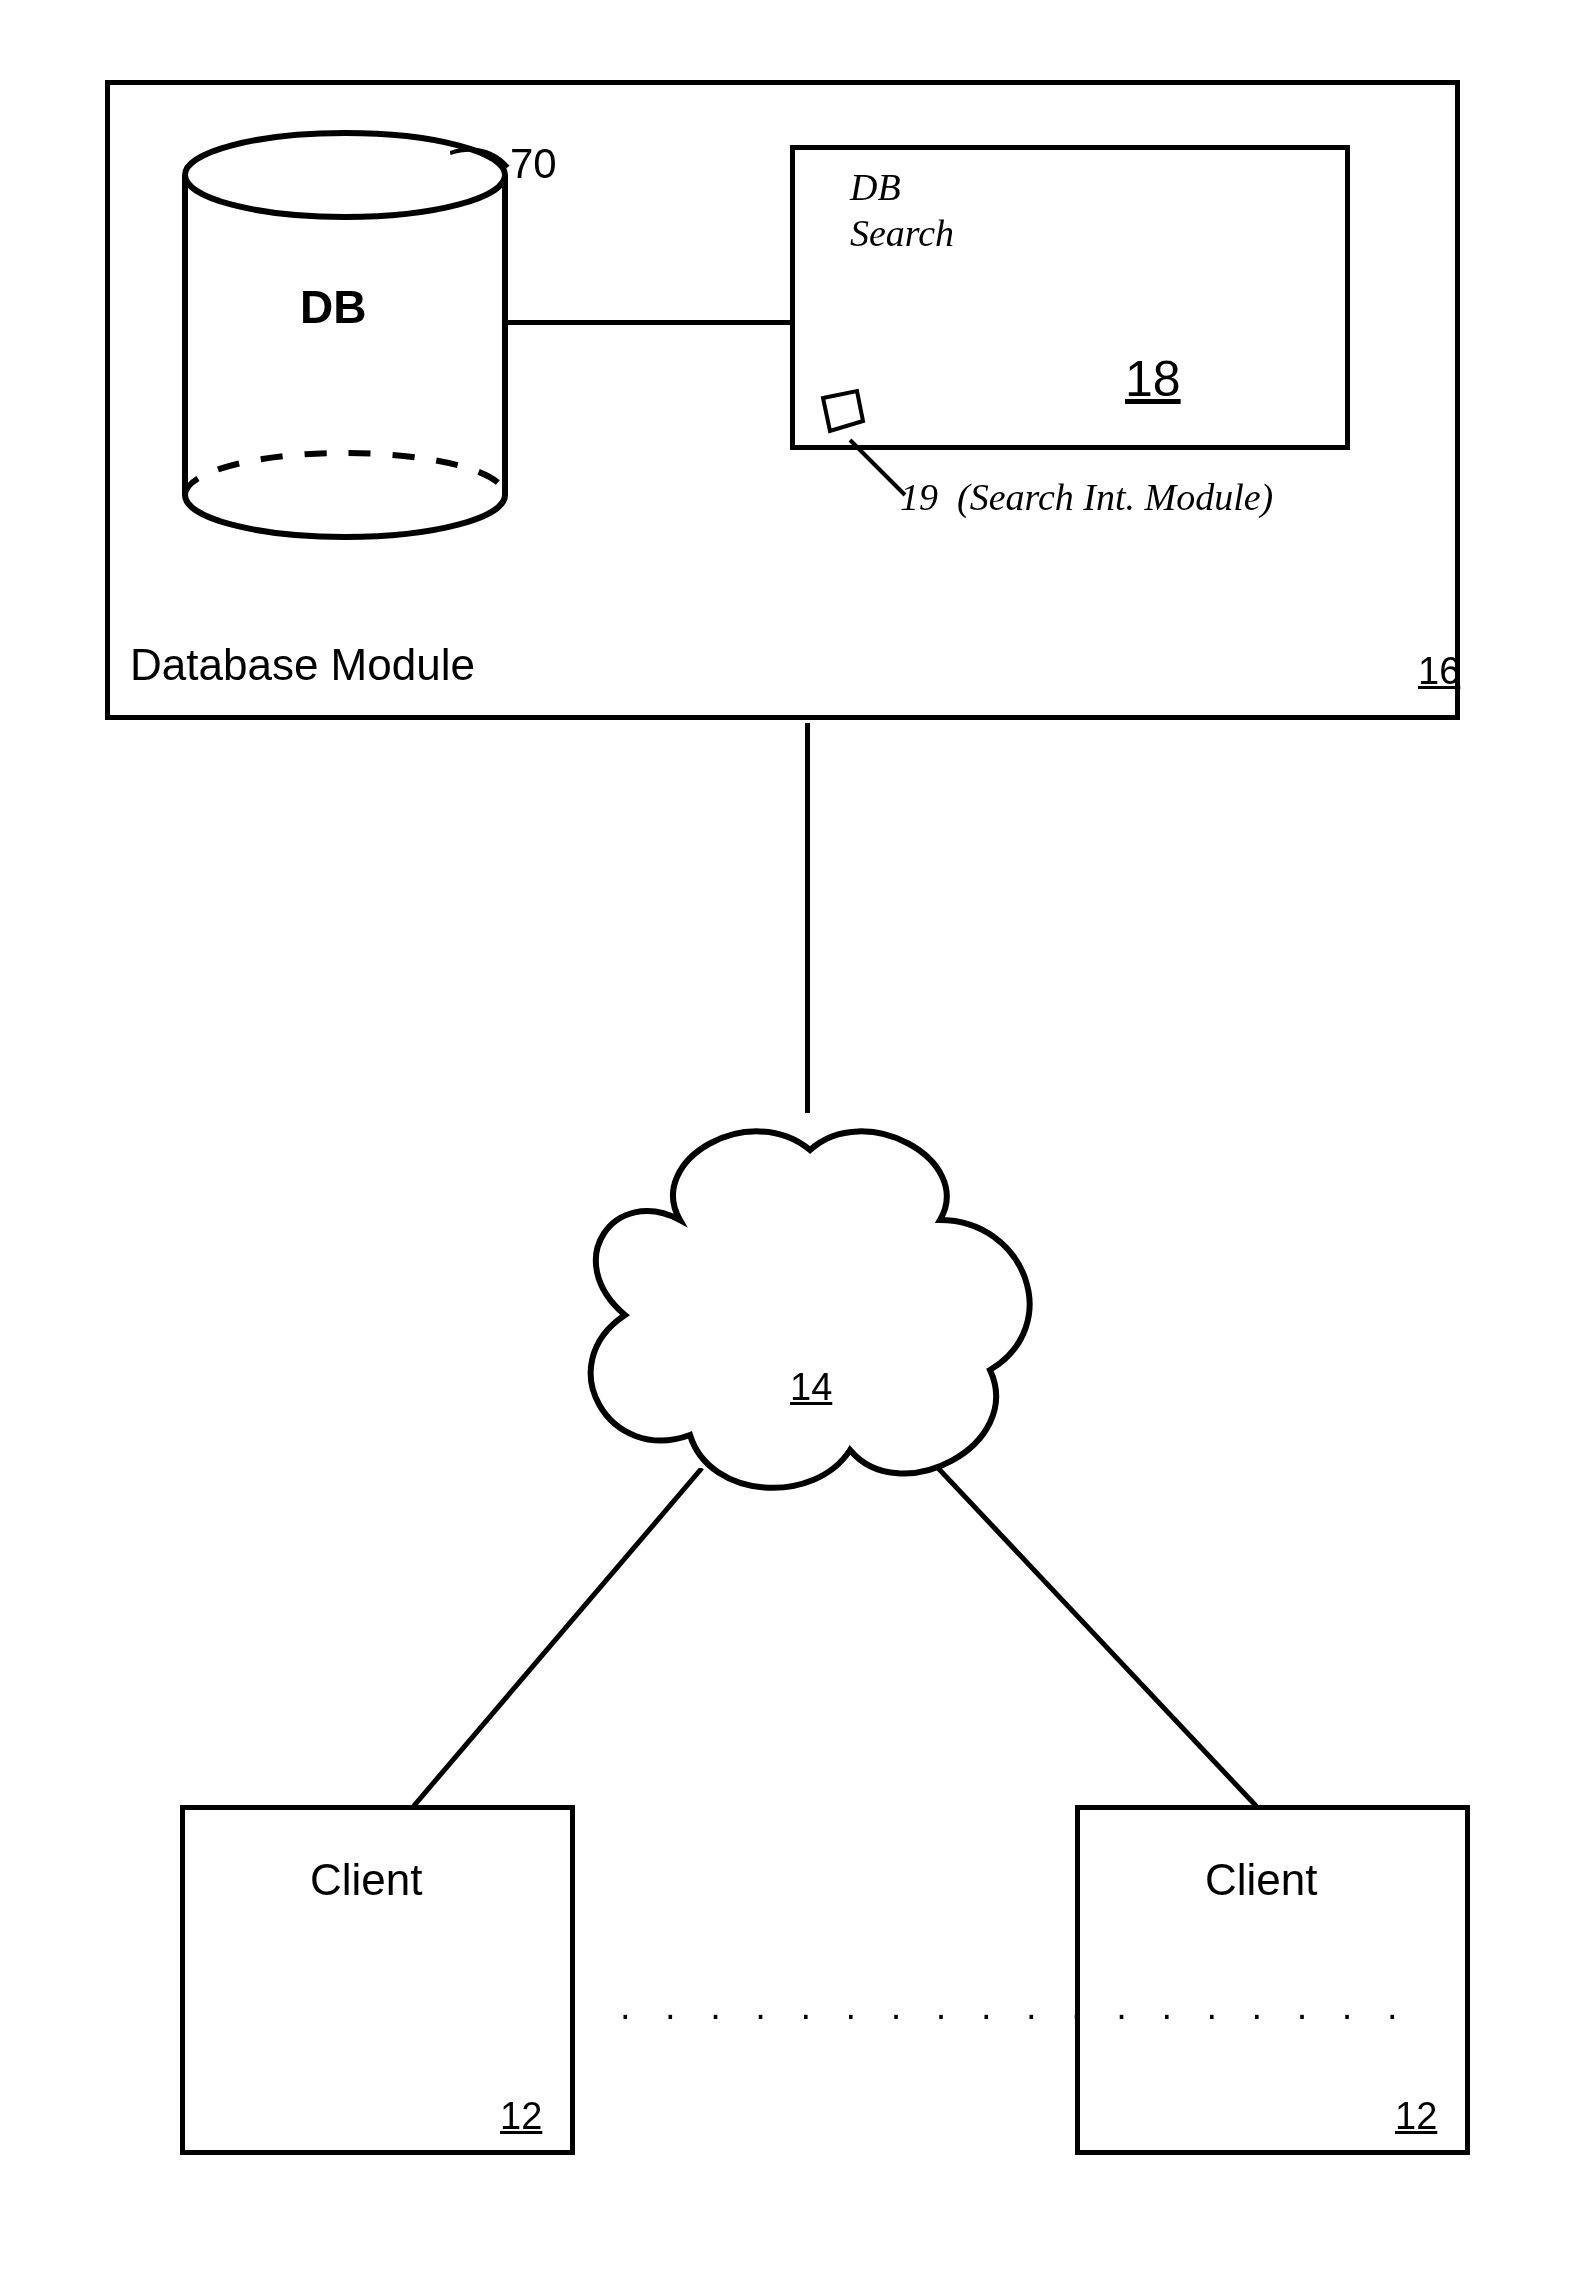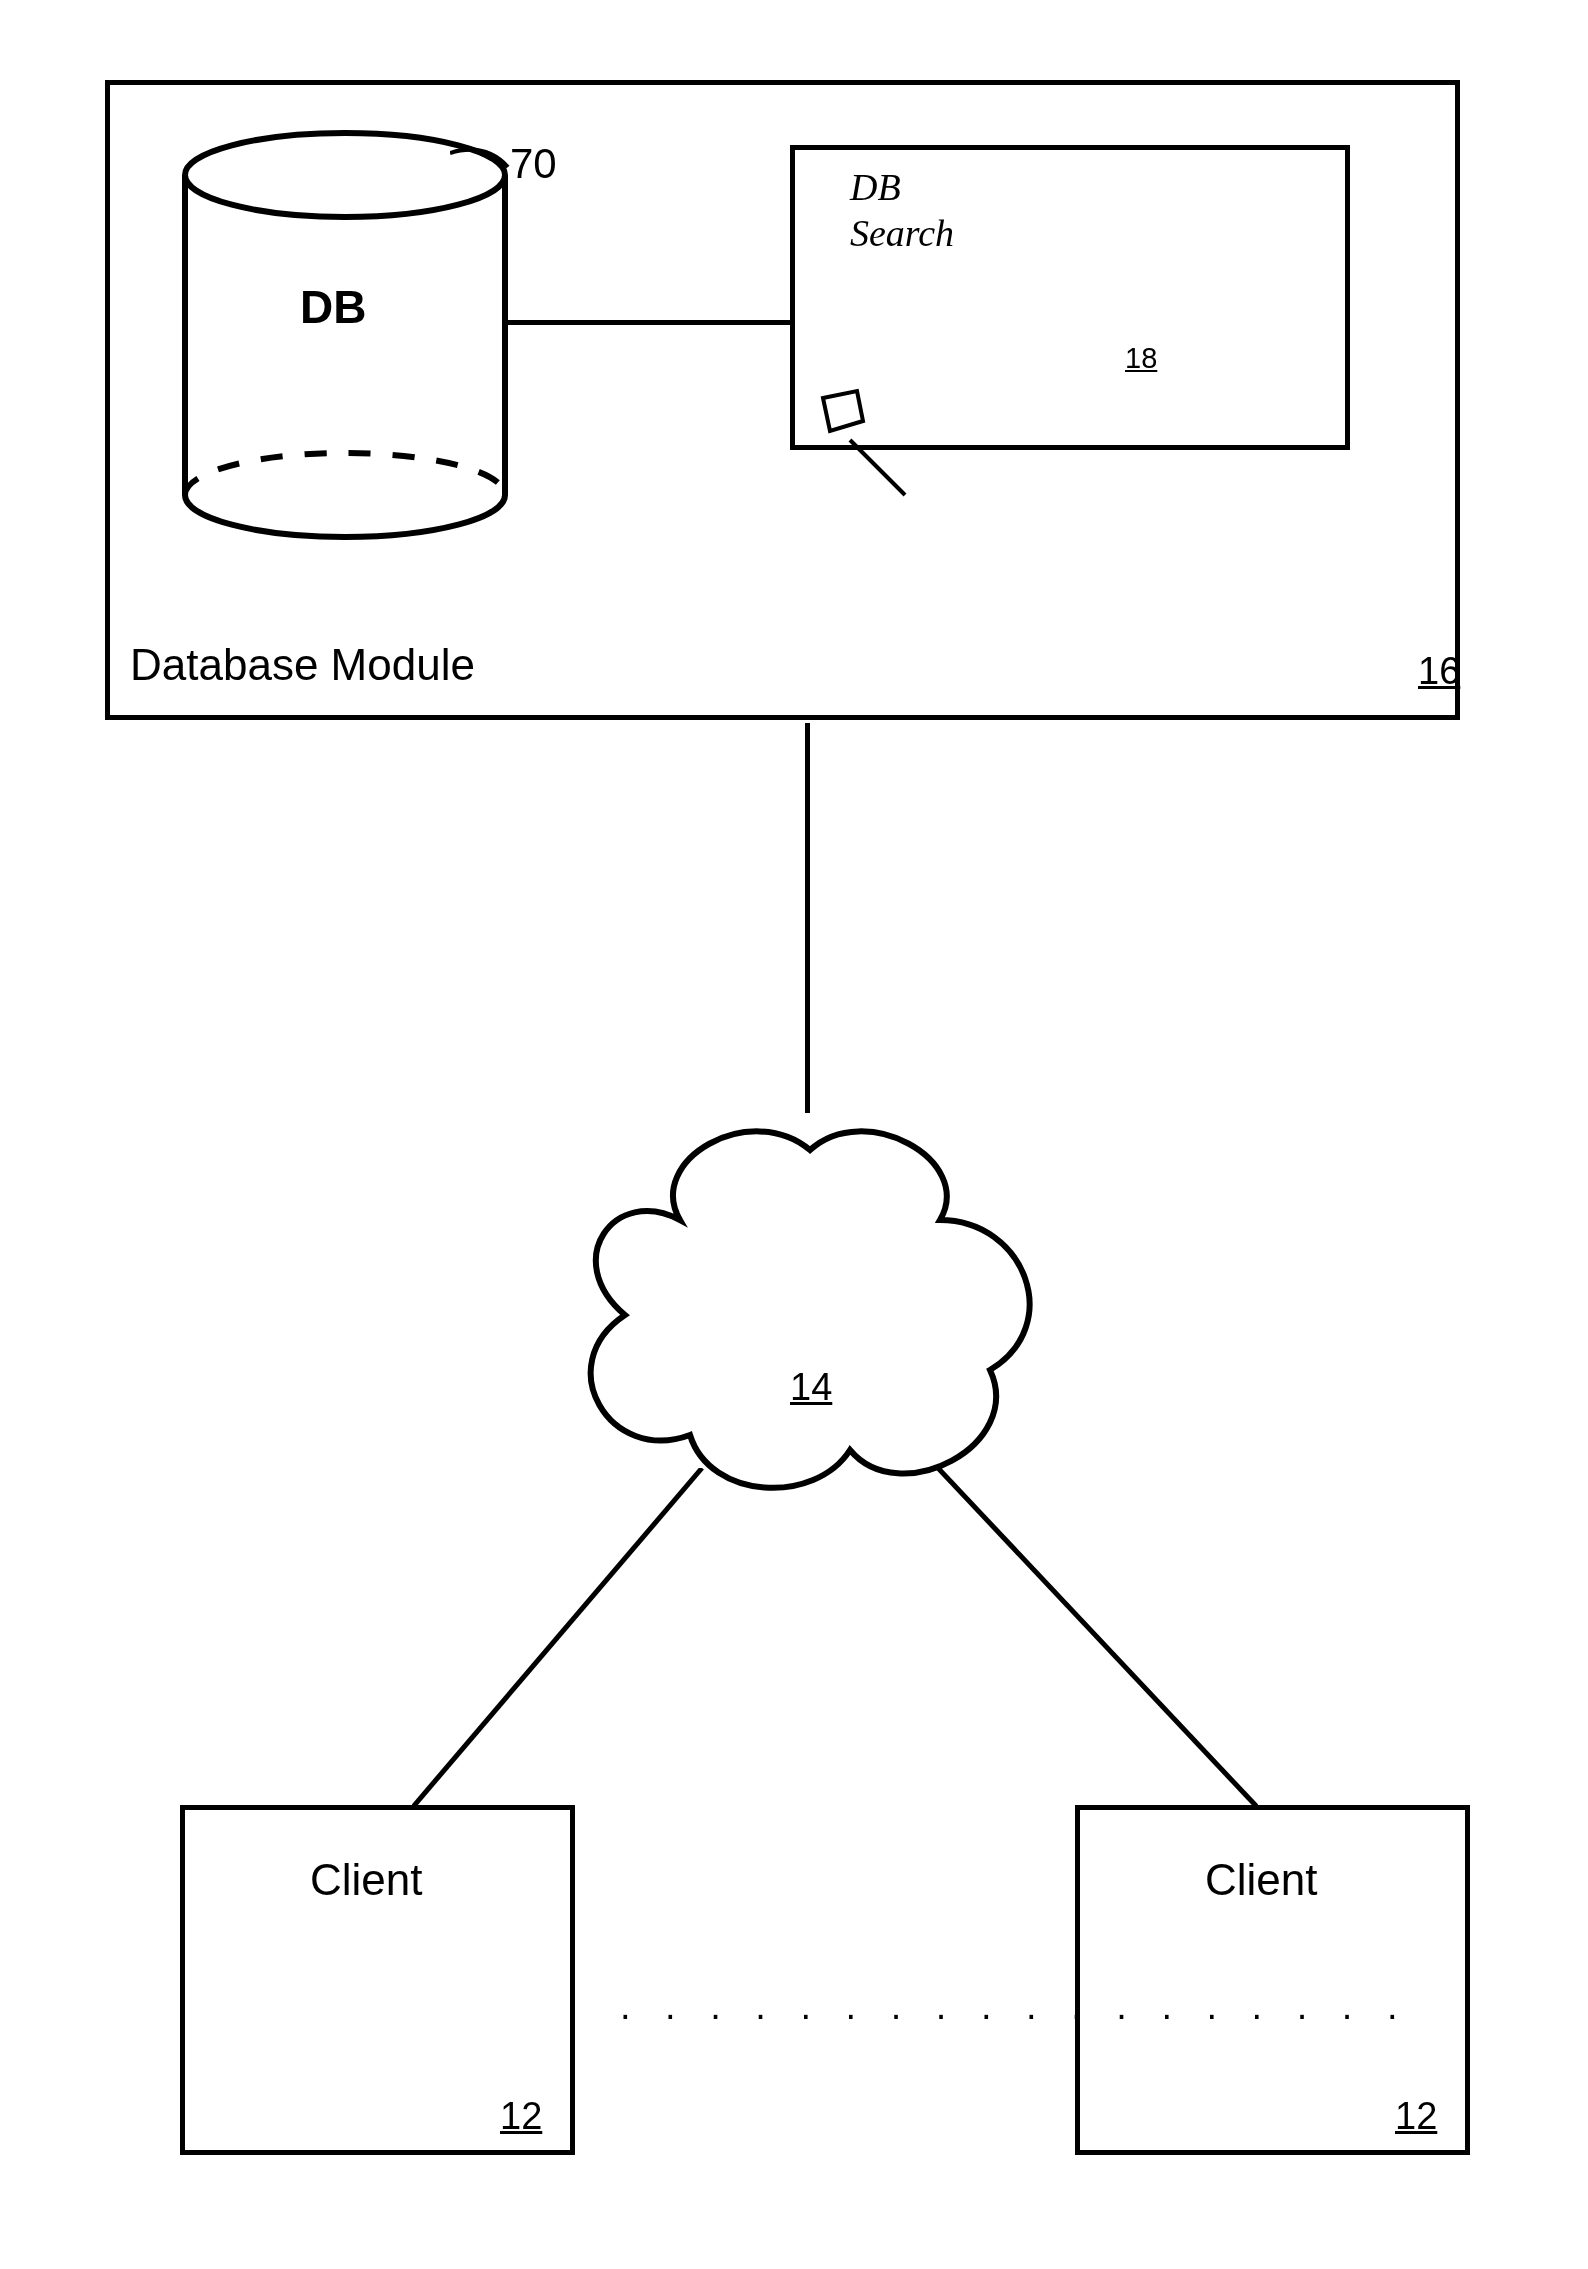--- a/index.html
+++ b/index.html
@@ -58,22 +58,22 @@
       left: 850px;
       top: 165px;
       font-size: 38px;
       font-style: italic;
       font-family: cursive;
       line-height: 1.2;
     }
     .label-18 {
       position: absolute;
       left: 1125px;
-      top: 342px;
-      font-size: 29px;
+      top: 350px;
+      font-size: 50px;
       text-decoration: underline;
     }
     .module-sketch {
       position: absolute;
       left: 815px;
       top: 383px;
       width: 55px;
       height: 55px;
     }
     .label-19-text {
@@ -243,20 +243,23 @@
   <div class="module-sketch">
     <svg viewBox="0 0 55 55" width="55" height="55">
       <path d="M 8 15 L 42 8 L 48 38 L 15 48 Z" fill="none" stroke="#000" stroke-width="4"></path>
     </svg>
   </div>
 
   <div class="leader-19">
     <svg viewBox="0 0 70 70" width="70" height="70">
       <path d="M 5 5 Q 35 35 60 60" fill="none" stroke="#000" stroke-width="4"></path>
     </svg>
+  </div>
+  <div class="label-19-text">
+    <span>19</span>&nbsp;&nbsp;<span>(Search Int. Module)</span>
   </div>
 
   <div class="db-system-label">Database Module</div>
   <div class="label-16">16</div>
 
   <div class="line-system-cloud"></div>
 
   <div class="cloud-container">
     <svg viewBox="0 0 510 390" width="510" height="390">
       <path d="M 125 115

